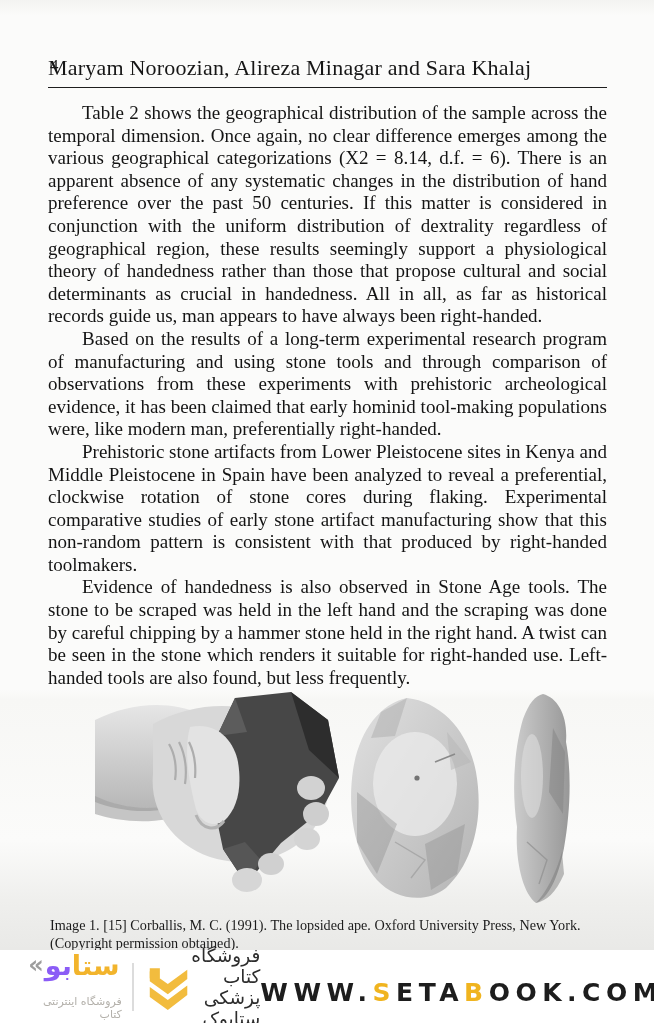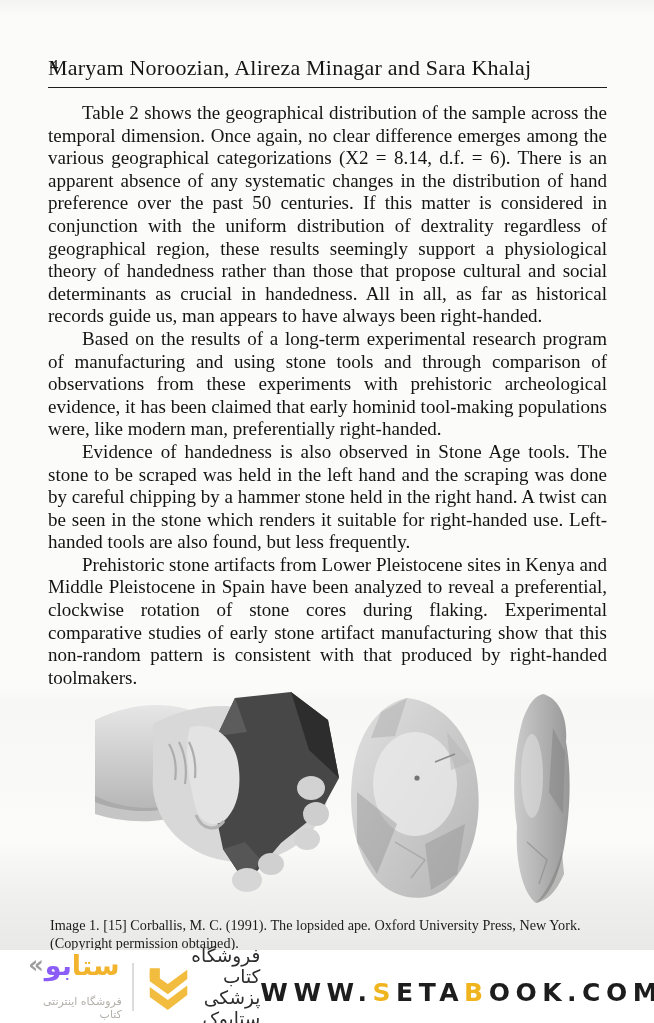--- a/index.html
+++ b/index.html
@@ -60,22 +60,22 @@
 
   <div class="scan">
 
     <div class="page-num">4</div>
     <div class="running-title">Maryam Noroozian, Alireza Minagar and Sara Khalaj</div>
     <div class="header-rule"></div>
 
     <div class="body-text">
       <p>Table 2 shows the geographical distribution of the sample across the temporal dimension. Once again, no clear difference emerges among the various geographical categorizations (X2 = 8.14, d.f. = 6). There is an apparent absence of any systematic changes in the distribution of hand preference over the past 50 centuries. If this matter is considered in conjunction with the uniform distribution of dextrality regardless of geographical region, these results seemingly support a physiological theory of handedness rather than those that propose cultural and social determinants as crucial in handedness. All in all, as far as historical records guide us, man appears to have always been right-handed.</p>
       <p>Based on the results of a long-term experimental research program of manufacturing and using stone tools and through comparison of observations from these experiments with prehistoric archeological evidence, it has been claimed that early hominid tool-making populations were, like modern man, preferentially right-handed.</p>
+      <p>Prehistoric stone artifacts from Lower Pleistocene sites in Kenya and Middle Pleistocene in Spain have been analyzed to reveal a preferential, clockwise rotation of stone cores during flaking. Experimental comparative studies of early stone artifact manufacturing show that this non-random pattern is consistent with that produced by right-handed toolmakers.</p>
       <p>Evidence of handedness is also observed in Stone Age tools. The stone to be scraped was held in the left hand and the scraping was done by careful chipping by a hammer stone held in the right hand. A twist can be seen in the stone which renders it suitable for right-handed use. Left-handed tools are also found, but less frequently.</p>
-      <p>Prehistoric stone artifacts from Lower Pleistocene sites in Kenya and Middle Pleistocene in Spain have been analyzed to reveal a preferential, clockwise rotation of stone cores during flaking. Experimental comparative studies of early stone artifact manufacturing show that this non-random pattern is consistent with that produced by right-handed toolmakers.</p>
     </div>
 
     <svg class="figure" viewBox="0 0 490 215" aria-hidden="true">
       <defs>
         <linearGradient id="stoneG" x1="0" y1="0" x2="1" y2="1">
           <stop offset="0" stop-color="#e0e0e0"></stop>
             <stop offset="1" stop-color="#b4b4b4"></stop>
         </linearGradient>
         <linearGradient id="stoneG2" x1="0" y1="0" x2="1" y2="0">
           <stop offset="0" stop-color="#cccccc"></stop>

